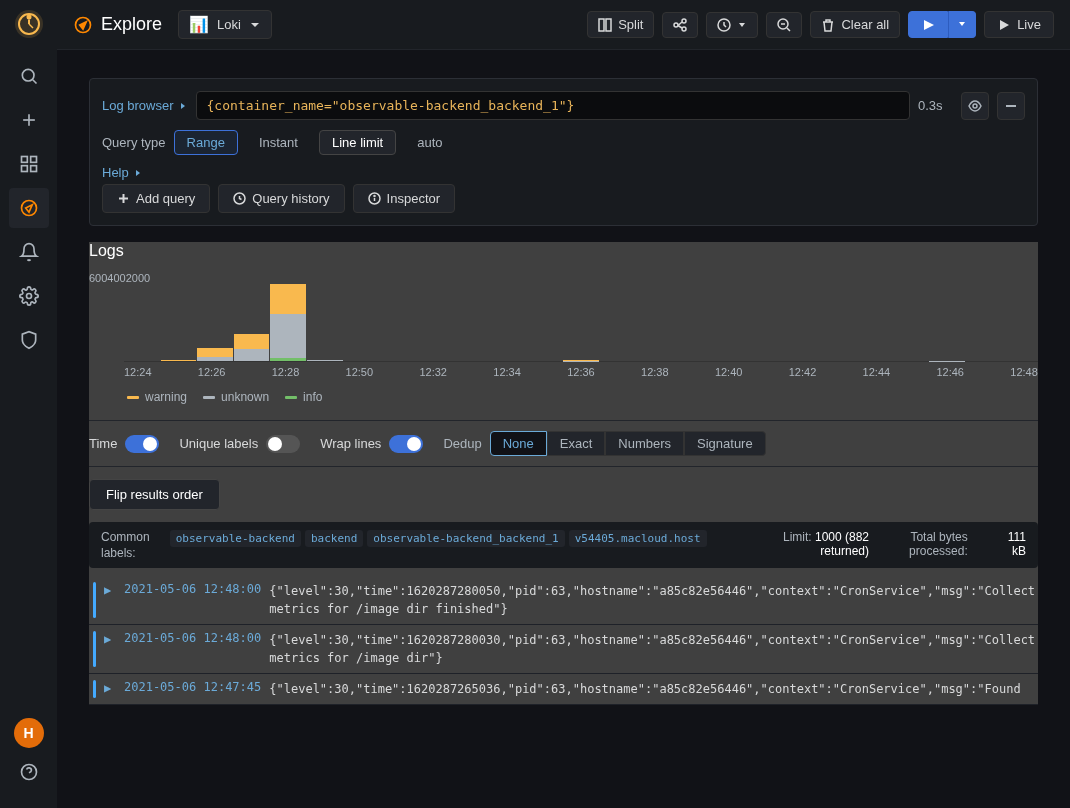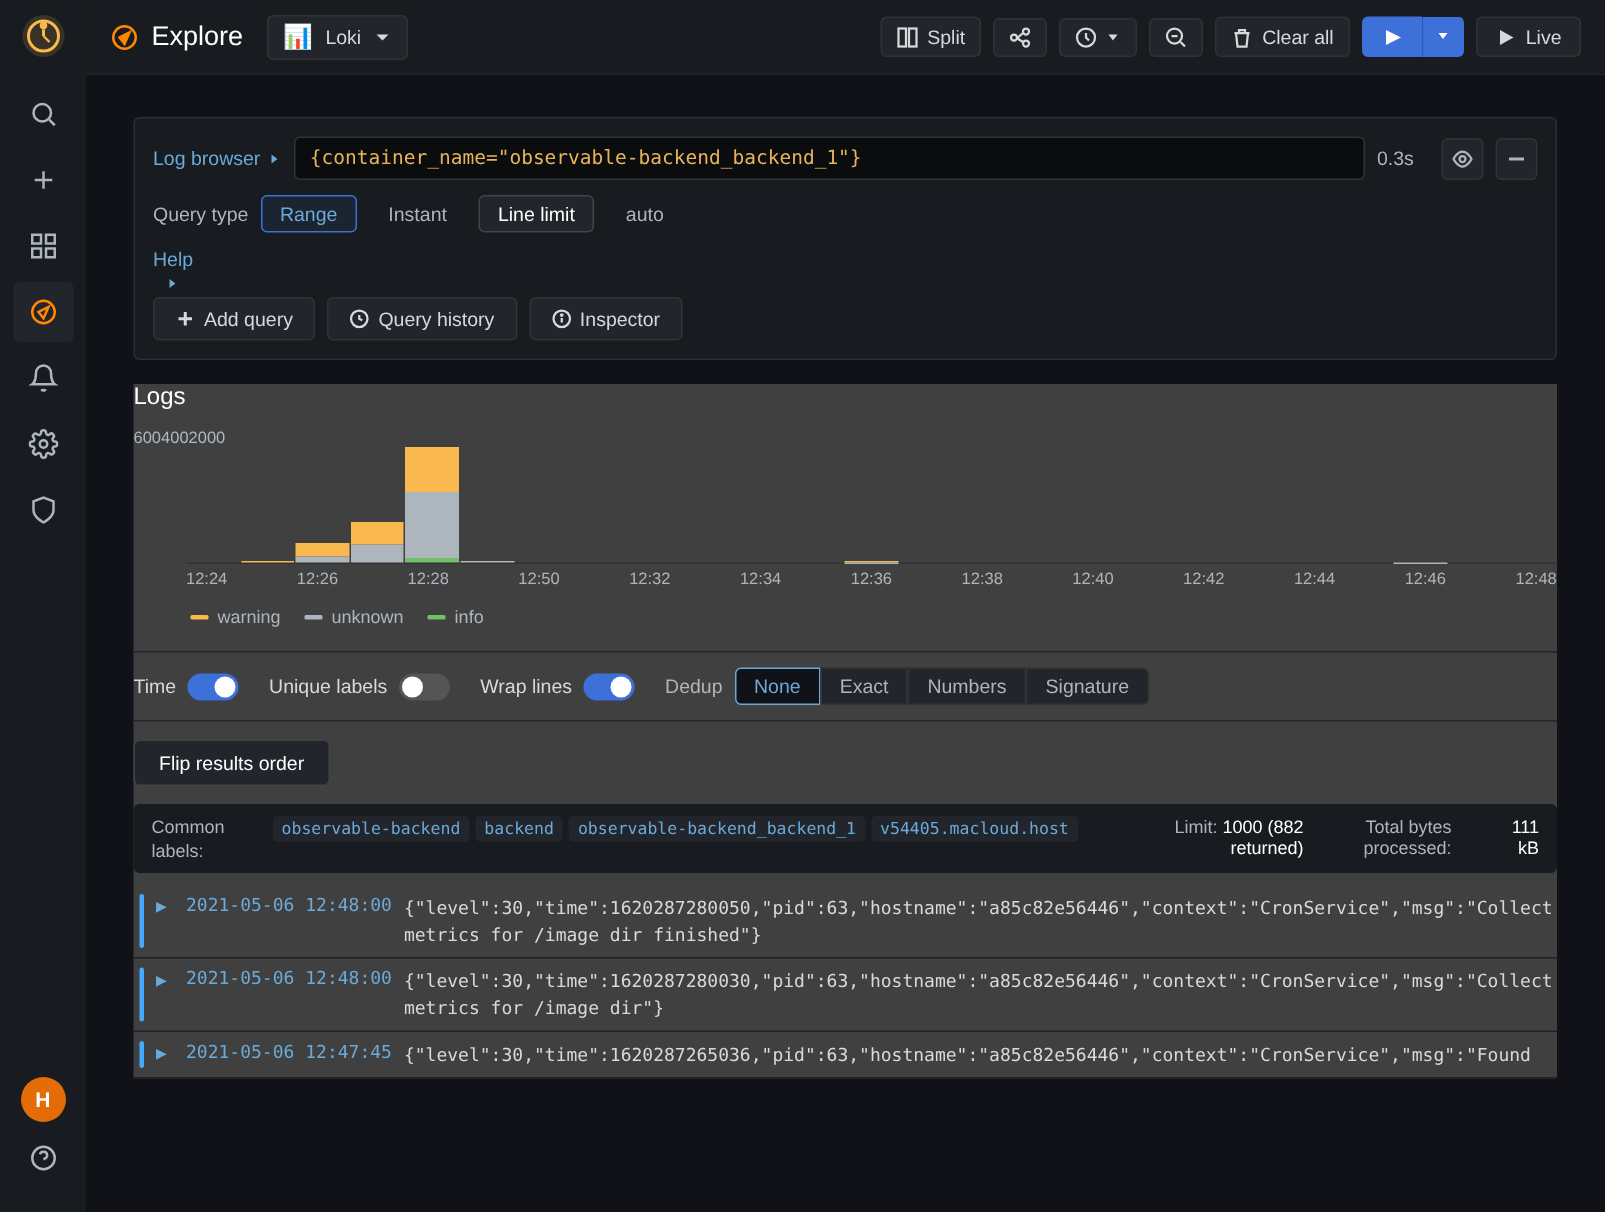--- a/index.html
+++ b/index.html
@@ -88,21 +88,21 @@
     .query-type-label { color: #adb5bd; font-size: 13px; }
     .qtype-btn {
       background: none; border: 1px solid transparent; border-radius: 4px;
       padding: 4px 12px; cursor: pointer; color: #adb5bd; font-size: 13px;
     }
     .qtype-btn.active { border-color: #3d71d9; color: #6baad8; background: rgba(61,113,217,0.1); }
     .qtype-btn.selected { background: #22252b; color: #fff; border-color: #444; }
 
     .help-btn {
       background: none; border: none; color: #6baad8; font-size: 13px; cursor: pointer;
-      display: flex; align-items: center; gap: 4px; flex-direction: column;
+      display: flex; align-items: center; gap: 4px;
     }
 
     
     .query-actions { display: flex; gap: 8px; margin-top: 4px; }
     .action-btn {
       display: flex; align-items: center; gap: 6px;
       background: #22252b; border: 1px solid #333; border-radius: 4px;
       padding: 6px 14px; cursor: pointer; color: #d8d9da; font-size: 13px;
     }
 
@@ -143,21 +143,21 @@
     .dedup-btn:last-child { border-radius: 0 4px 4px 0; }
     .dedup-btn.active { background: #111217; color: #6baad8; border-color: #6baad8; }
 
     .flip-btn {
       background: #22252b; border: 1px solid #444; border-radius: 4px;
       padding: 7px 16px; cursor: pointer; color: #fff; font-size: 13px; font-weight: 500;
     }
 
     
     .common-labels-bar {
-      display: flex; align-items: flex-start; gap: 32px;
+      display: flex; align-items: flex-start; gap: 20px;
       background: #181b1f; padding: 8px 12px; border-radius: 4px; margin-bottom: 8px;
       font-size: 12px;
     }
     .cl-label { color: #adb5bd; white-space: nowrap; }
     .cl-tags { display: flex; flex-wrap: wrap; gap: 4px; flex: 1; }
     .cl-tag {
       background: #22252b; border-radius: 3px; padding: 2px 6px;
       color: #6baad8; font-family: monospace; font-size: 11px;
     }
     .cl-right { display: flex; gap: 40px; align-items: flex-start; }

